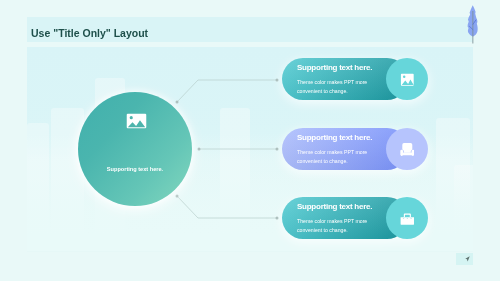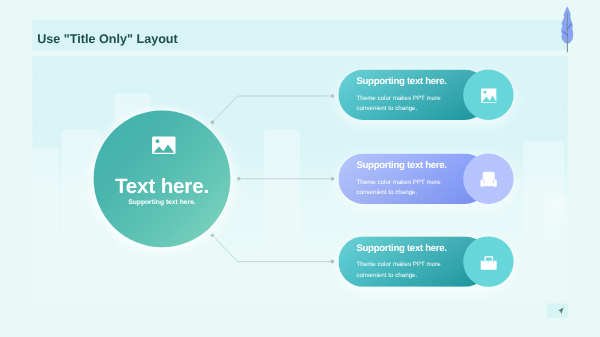--- a/index.html
+++ b/index.html
@@ -70,21 +70,20 @@
     <circle cx="177" cy="196" r="1.5" fill="#a3b8b6"></circle>
     <circle cx="277" cy="218" r="1.5" fill="#a3b8b6"></circle>
   </svg>
 
   <div id="hubnode">
     <svg id="hub-icon" width="21" height="16" viewBox="0 0 20 15">
       <path d="M0.7 1.6 a1 1 0 0 1 1-1 h16.6 a1 1 0 0 1 1 1 v11.8 a1 1 0 0 1-1 1 h-16.6 a1 1 0 0 1-1-1 z" fill="#fff"></path>
       <circle cx="5" cy="4.3" r="1.5" fill="#4db4ac"></circle>
       <path d="M1.7 13.4 L6.2 8.6 L9.6 12.3 L13.3 6.9 L18.3 13.4 Z" fill="#4db4ac"></path>
     </svg>
-    <div id="hub-title">Text here.</div>
     <div id="hub-sub">Supporting text here.</div>
   </div>
 
   <div class="card" id="card-1">
     <div class="shadowwrap">
         <div class="base" style="background:#66d6da"></div>
     <div class="over" style="background:linear-gradient(180deg,rgba(255,255,255,.14),rgba(0,0,0,.05)),linear-gradient(90deg,#51cbd2 0%,#1b98a0 100%)"></div>
       </div>
     <p class="card-title">Supporting text here.</p>
     <p class="card-body">Theme color makes PPT more convenient to change.</p>

